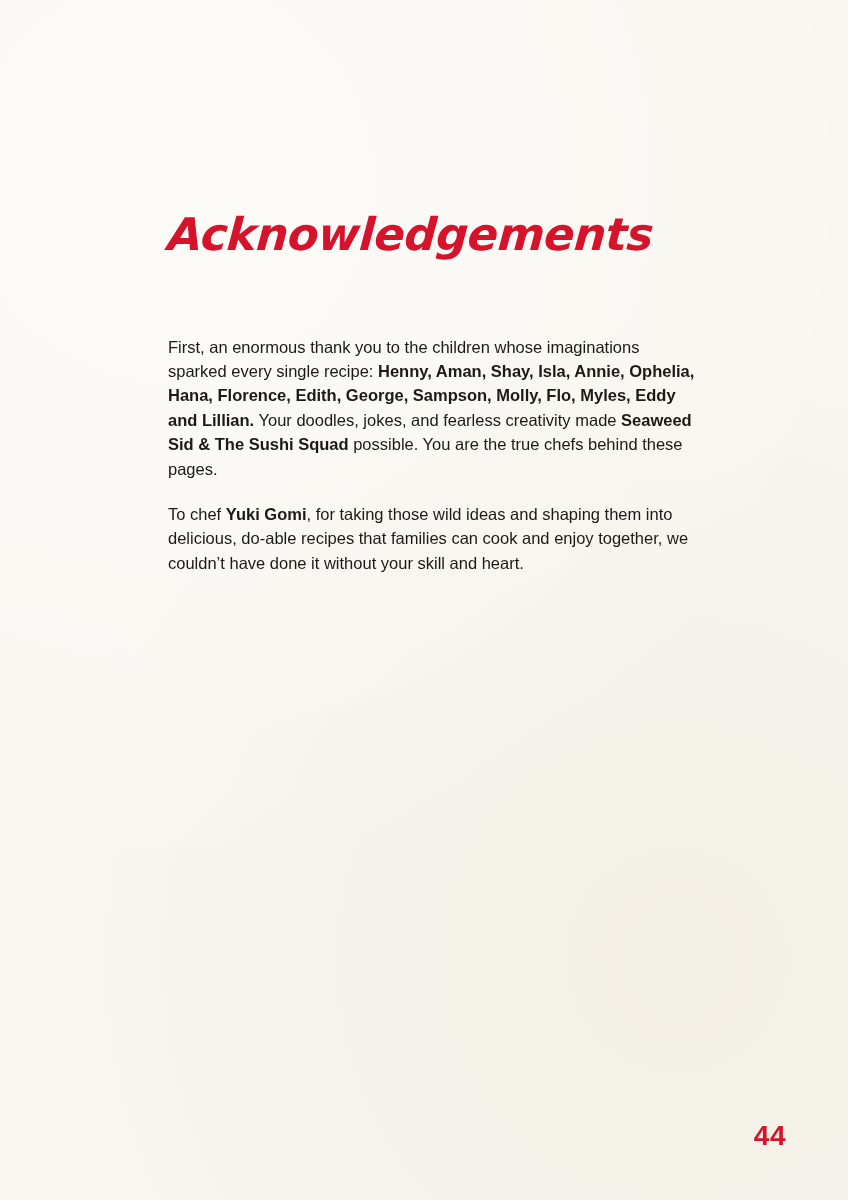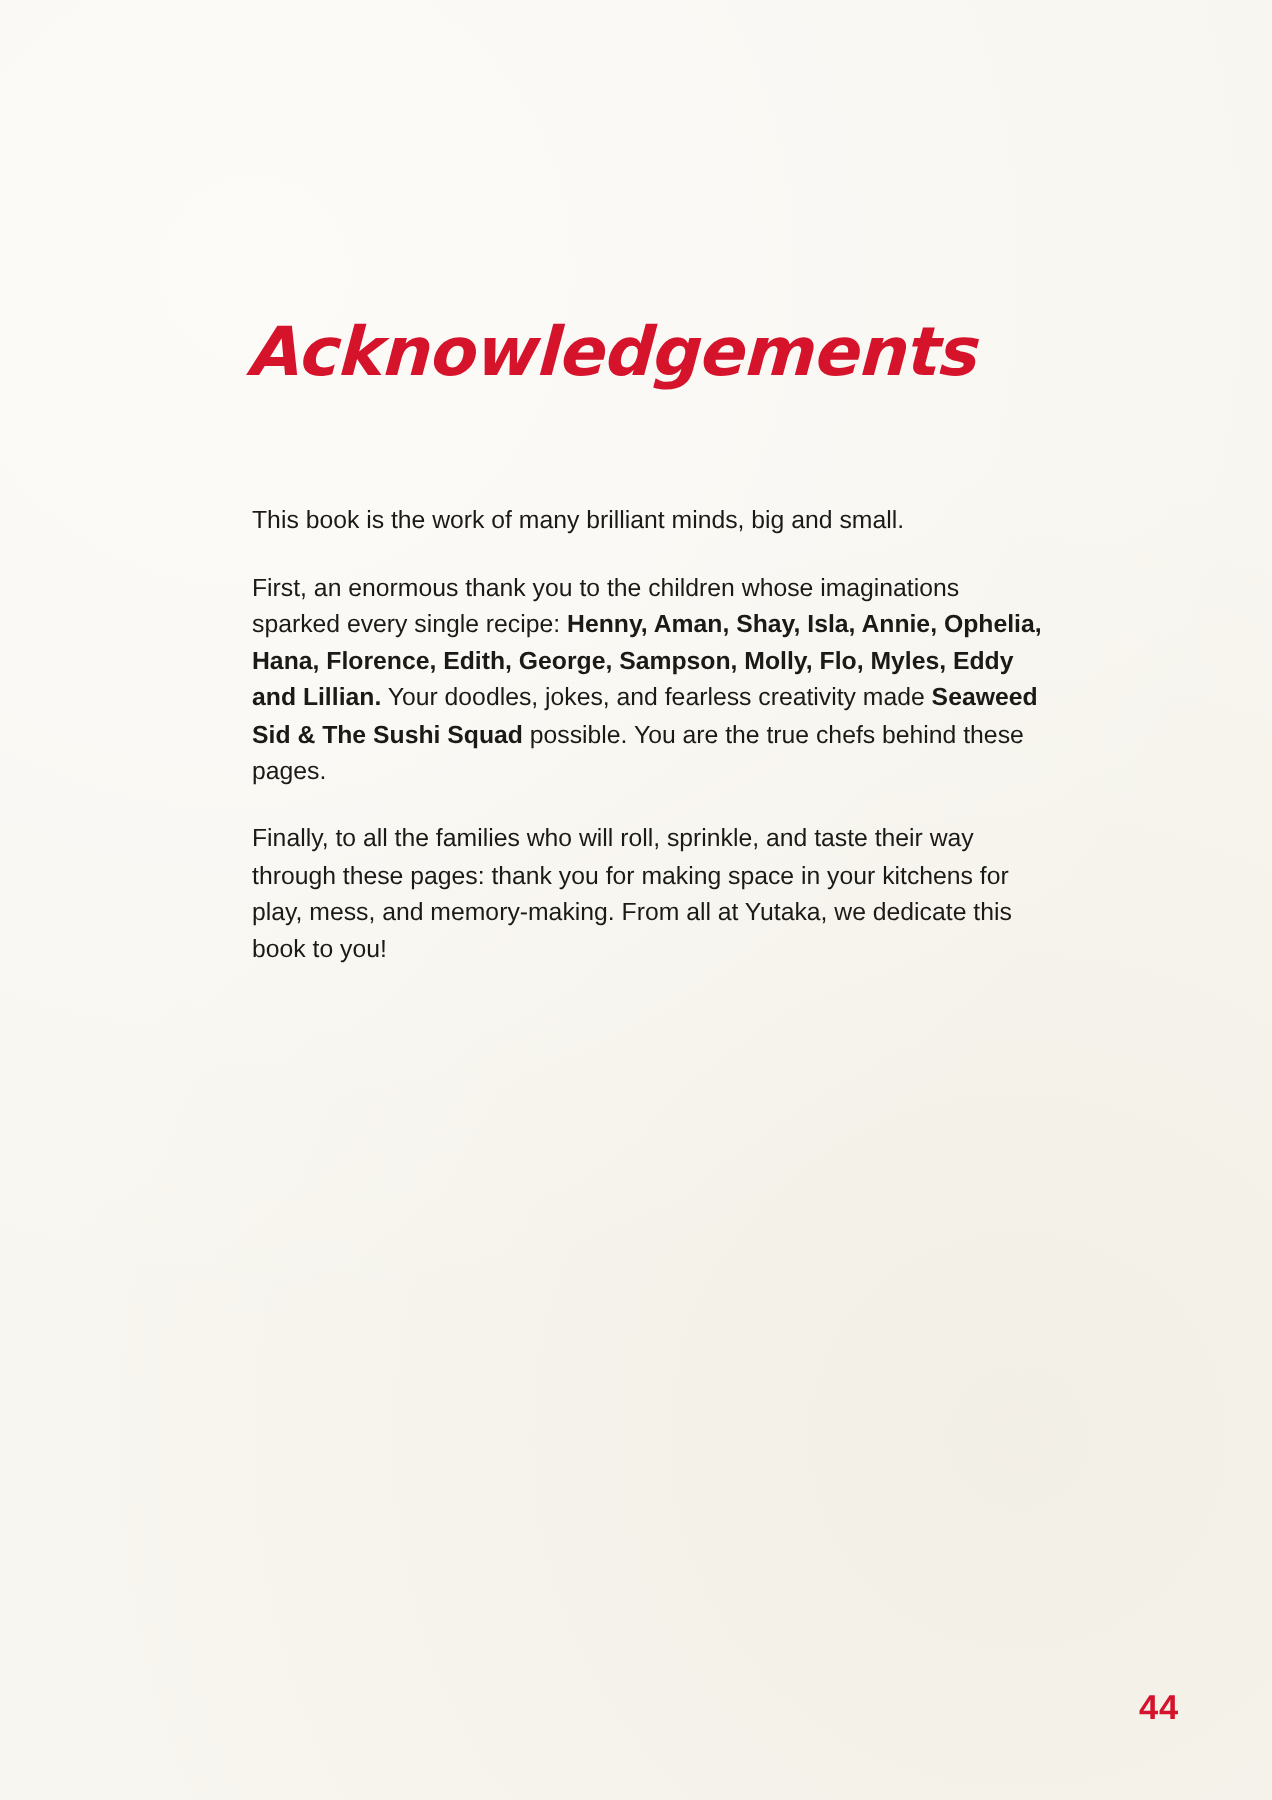--- a/index.html
+++ b/index.html
@@ -52,36 +52,35 @@
   }
   .para b {
     font-weight: 700;
   }
   .page-number {
     position: absolute;
     right: 62px;
     bottom: 48px;
     color: #d5142c;
     font-weight: 700;
-    font-size: 23px;
+    font-size: 28px;
     letter-spacing: 0.5px;
   }
 </style>
 </head>
 <body>
 
 <div class="page">
 
   <div class="content">
 
     <h1 class="page-title">Acknowledgements</h1>
 
     <div class="body-text">
-      <p class="para"><span>This book is the work of many brilliant minds, big and small.</span></p>
       <p class="para"><span>First, an enormous thank you to the children whose imaginations sparked every single recipe: </span><b>Henny, Aman, Shay, Isla, Annie, Ophelia, Hana, Florence, Edith, George, Sampson, Molly, Flo, Myles, Eddy and Lillian.</b><span> Your doodles, jokes, and fearless creativity made </span><b>Seaweed Sid &amp; The Sushi Squad</b><span> possible. You are the true chefs behind these pages.</span></p>
-      <p class="para"><span>Finally, to all the families who will roll, sprinkle, and taste their way through these pages: thank you for making space in your kitchens for play, mess, and memory-making. From all at Yutaka, we dedicate this book to you!</span></p>
+      <p class="para"><span>To chef </span><b>Yuki Gomi</b><span>, for taking those wild ideas and shaping them into delicious, do-able recipes that families can cook and enjoy together, we couldn’t have done it without your skill and heart.</span></p>
     </div>
 
   </div>
 
   <div class="page-number">44</div>
 
 </div>
 
 </body></html>

